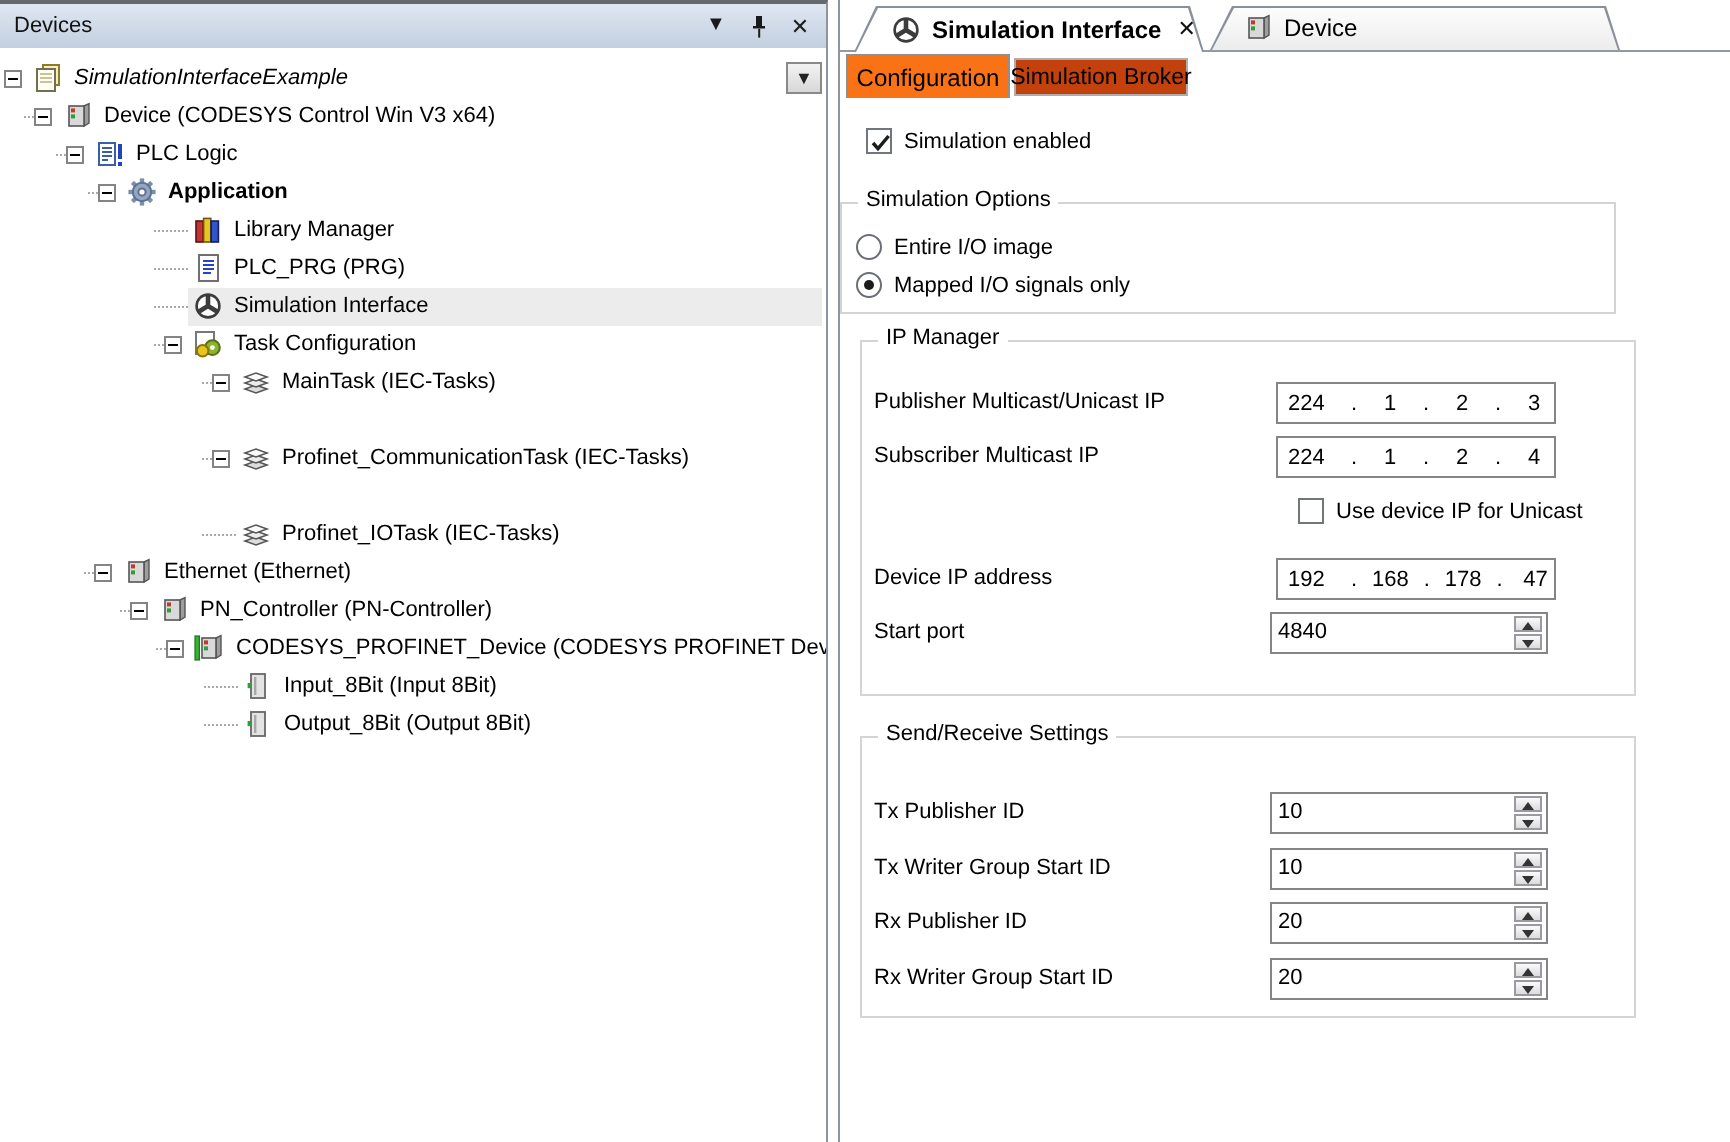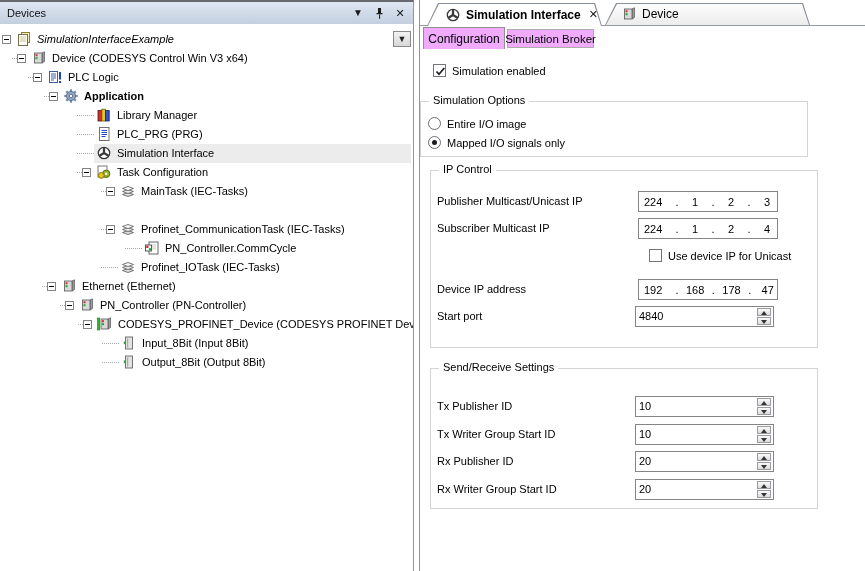--- a/index.html
+++ b/index.html
@@ -41,22 +41,22 @@
   .doc-tab .b,.doc-tab .f{position:absolute;clip-path:polygon(11px 0,calc(100% - 7px) 0,100% 100%,0 100%);}
   .doc-tab .b{inset:0;background:#8a909a;}
   .doc-tab .f{left:1px;right:1px;top:1px;bottom:0;background:#fff;}
   .doc-tab.inactive .f{background:linear-gradient(#fdfdfd,#ececec);}
   .tab-content{position:absolute;inset:0;display:flex;align-items:center;gap:5px;padding-left:18px;z-index:3;}
   .tab-label{font-size:12px;white-space:nowrap;}
   .doc-tab.active .tab-label{font-weight:bold;}
   .tab-close{font-size:11px;font-weight:bold;margin-left:3px;color:#111;}
   .subtab{position:absolute;box-sizing:border-box;display:flex;align-items:center;justify-content:center;
           font-size:12px;white-space:nowrap;z-index:2;}
-  .subtab.active{background:#f0abfc;border:1px solid #8f8f8f;border-bottom:none;}
-  .subtab.inactive{background:#f0abfc;border:1px solid #adadad;font-size:11.5px;}
+  .subtab.active{background:#f97316;border:1px solid #8f8f8f;border-bottom:none;}
+  .subtab.inactive{background:#c2410c;border:1px solid #adadad;font-size:11.5px;}
 
   .cb-row{position:absolute;display:flex;align-items:center;gap:6px;height:15px;}
   .cb{width:13px;height:13px;box-sizing:border-box;border:1px solid #70767c;background:#fff;
       position:relative;flex:0 0 13px;}
   .cb svg{position:absolute;left:0;top:0;}
   .cb-label{white-space:nowrap;}
 
   .group{position:absolute;box-sizing:border-box;border:1px solid #d4d4d4;}
   .group-title{position:absolute;top:-8px;left:8px;background:#fff;padding:0 4px;white-space:nowrap;}
 
@@ -226,33 +226,20 @@
             <svg width="16" height="16" viewBox="0 0 16 16">
               <g stroke="#555" stroke-width="0.8">
                 <path d="M2.5 11.5 L8 9.5 L13.5 11.5 L8 13.5 Z" fill="#dcdcdc"></path>
                 <path d="M2.5 8.5 L8 6.5 L13.5 8.5 L8 10.5 Z" fill="#ececec"></path>
                 <path d="M2.5 5.5 L8 3.5 L13.5 5.5 L8 7.5 Z" fill="#fafafa"></path>
               </g>
             </svg>
           </span>
           <span class="tlabel " style="left:141px">Profinet_CommunicationTask (IEC-Tasks)</span>
         </div>
-        <div class="tree-row" style="top: 215px;">
-          <span class="stub" style="left:125px;width:17px"></span>
-          <span class="ticon" style="left:144px">
-            <svg width="16" height="16" viewBox="0 0 16 16">
-              <rect x="5" y="2" width="9" height="12" fill="#fff" stroke="#666"></rect>
-              <path d="M7 5 h5 M7 7 h5 M7 9 h5" stroke="#bbb" stroke-width="0.8"></path>
-              <rect x="1.5" y="5" width="6" height="6" fill="#fff" stroke="#333" stroke-width="0.8"></rect>
-              <rect x="2.2" y="5.7" width="2.3" height="2.3" fill="#c23a2e"></rect>
-              <rect x="4.9" y="8.2" width="2.3" height="2.3" fill="#2f9e3a"></rect>
-            </svg>
-          </span>
-          <span class="tlabel " style="left:165px">PN_Controller.CommCycle</span>
-        </div>
         <div class="tree-row" style="top: 234px;">
           <span class="stub" style="left:101px;width:17px"></span>
           <span class="ticon" style="left:120px">
             <svg width="16" height="16" viewBox="0 0 16 16">
               <g stroke="#555" stroke-width="0.8">
                 <path d="M2.5 11.5 L8 9.5 L13.5 11.5 L8 13.5 Z" fill="#dcdcdc"></path>
                 <path d="M2.5 8.5 L8 6.5 L13.5 8.5 L8 10.5 Z" fill="#ececec"></path>
                 <path d="M2.5 5.5 L8 3.5 L13.5 5.5 L8 7.5 Z" fill="#fafafa"></path>
               </g>
             </svg>
@@ -381,21 +368,21 @@
         <span class="radio"></span>
         <span>Entire I/O image</span>
       </div>
       <div class="radio-row" style="top:33px;">
         <span class="radio checked"></span>
         <span>Mapped I/O signals only</span>
       </div>
     </div>
 
     <div class="group" style="left:10px;top:170px;width:388px;height:178px;">
-      <span class="group-title">IP Control</span>
+      <span class="group-title">IP Manager</span>
 
       <div class="frow" style="top:20px;">
         <span class="flabel">Publisher Multicast/Unicast IP</span>
         <div class="ipfield">
             <span class="oct first">224</span>
             <span class="dot">.</span>
             <span class="oct">1</span>
             <span class="dot">.</span>
             <span class="oct">2</span>
             <span class="dot">.</span>

